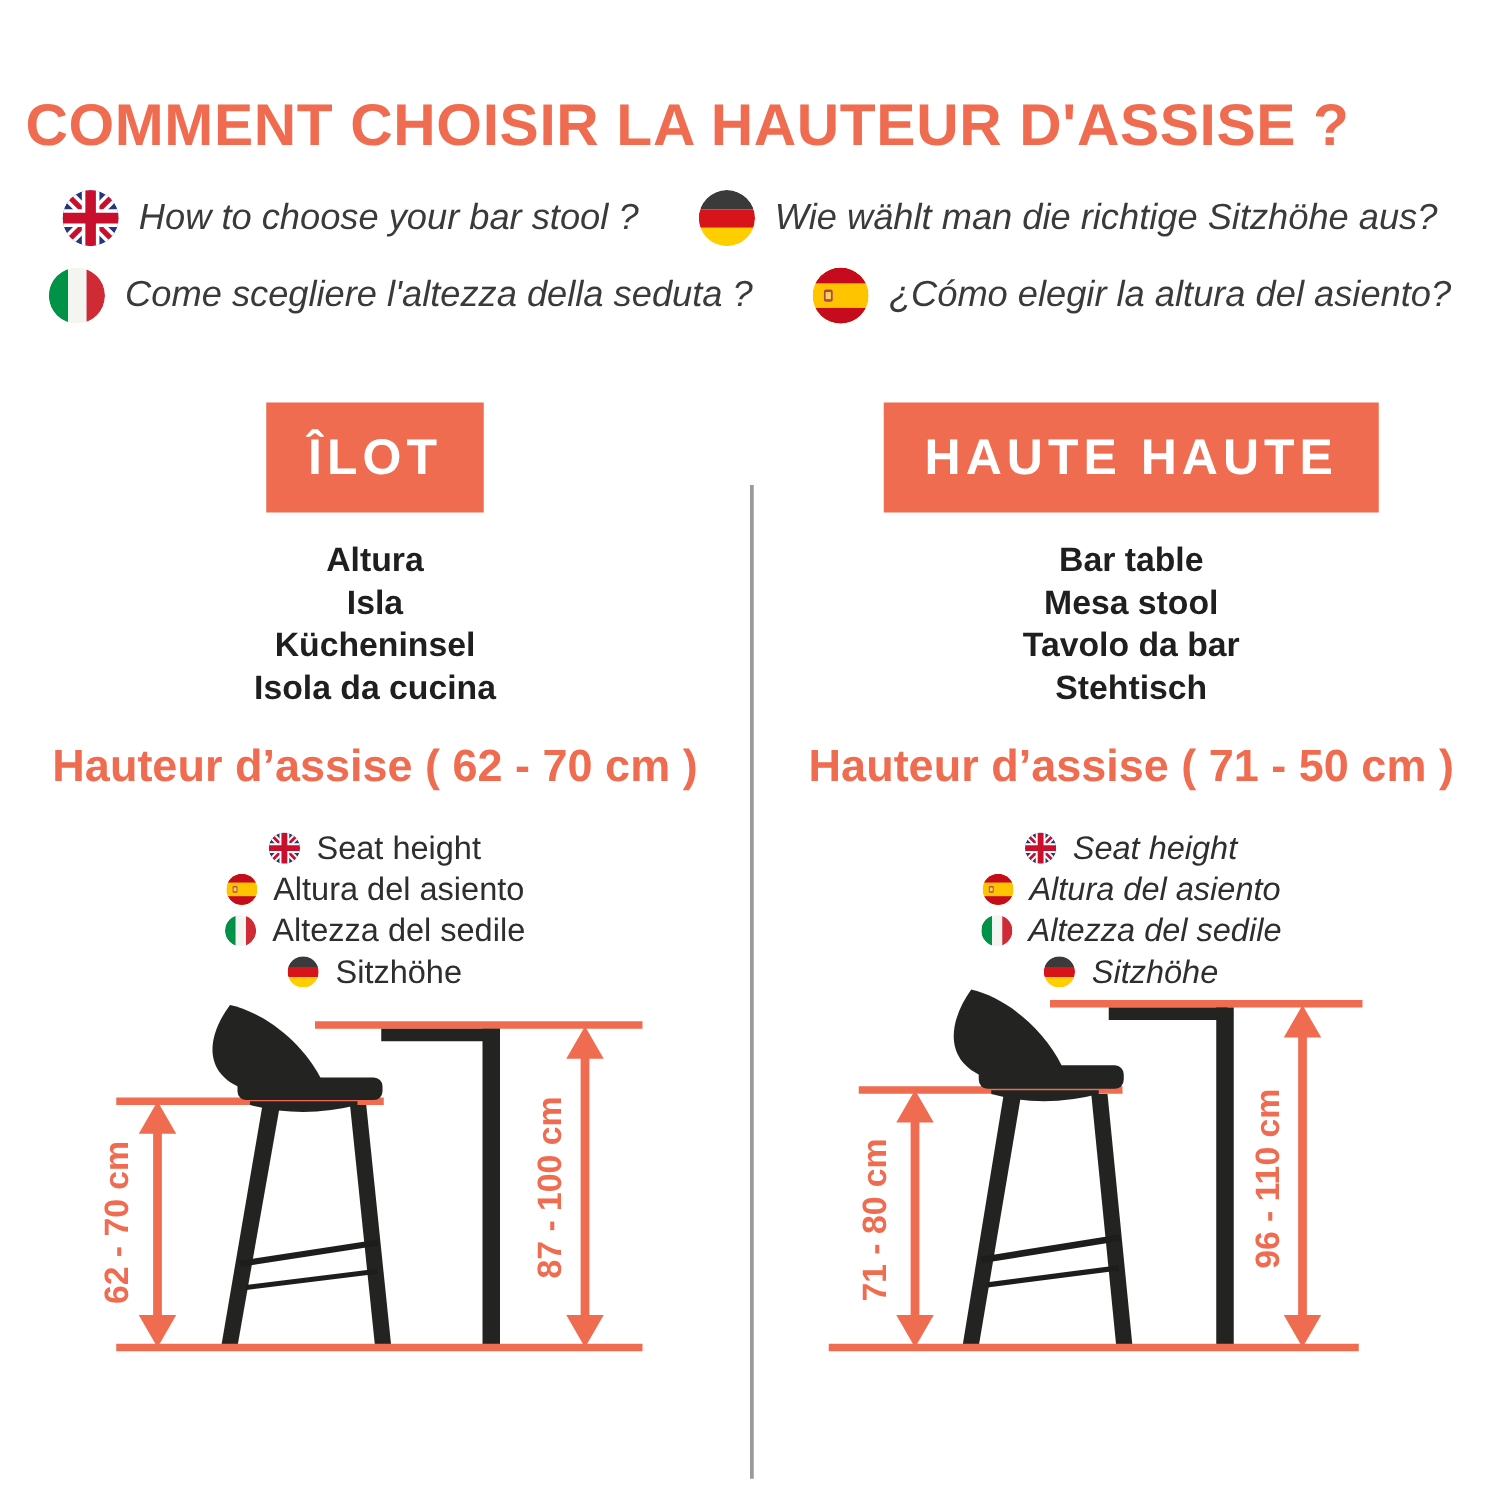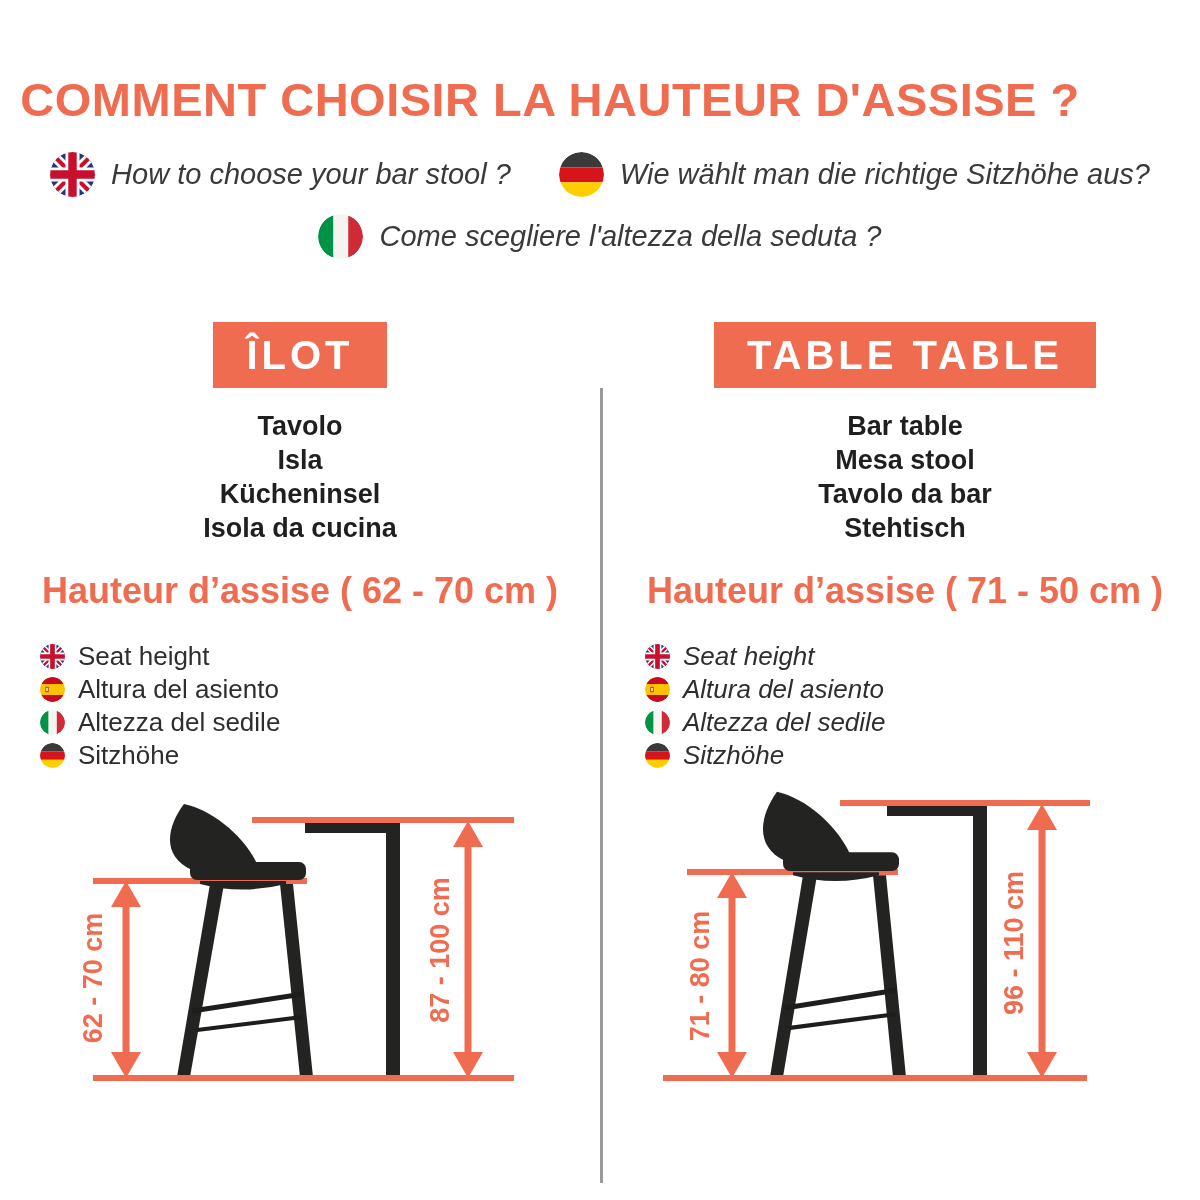--- a/index.html
+++ b/index.html
@@ -18,29 +18,29 @@
   .intro-item{display:flex;align-items:center;gap:16px;}
   .intro-text{
     font-size:29px;font-style:italic;color:#3a3a3a;white-space:nowrap;
   }
   .flag{border-radius:50%;display:block;flex:0 0 auto;}
   .flag-lg{width:45px;height:45px;}
   .flag-sm{width:25px;height:25px;}
   .col{position:absolute;top:322px;width:520px;text-align:center;}
   .banner{
     display:inline-block;background:#EF6C51;color:#ffffff;font-weight:bold;
-    font-size:40px;letter-spacing:4px;line-height:64px;padding:1px 33px;
+    font-size:40px;letter-spacing:4px;line-height:64px;padding:12px 33px;
   }
   .translations{margin-top:21px;font-size:27px;font-weight:bold;color:#1f1f1f;line-height:34px;}
   .seat-heading{
     margin-top:25px;font-size:36px;font-weight:bold;color:#EF6C51;white-space:nowrap;
   }
   .lang-list{margin-top:28px;}
   .lang-line{
-    display:flex;justify-content:flex-start;align-items:center;gap:13px;
+    display:flex;justify-content:center;align-items:center;gap:13px;
     font-size:26px;color:#2e2e2e;line-height:33px;
   }
   .col-right .lang-line{font-style:italic;}
   .divider{position:absolute;left:600px;top:388px;width:3px;height:795px;background:#9a9a9a;}
   .diagram{position:absolute;top:778px;}
   .or{fill:#EF6C51;}
   .orf{fill:#EF6C51;}
   .blk{fill:#232321;}
   .arrow-line{stroke:#EF6C51;stroke-width:7;}
   .stool-stroke{stroke:#1d1d1b;fill:none;}
@@ -123,26 +123,32 @@
     <span class="intro-text">Wie wählt man die richtige Sitzhöhe aus?</span>
   </div>
 </div>
 <div class="intro-row" style="top:214px">
   <div class="intro-item">
     <svg class="flag flag-lg">
         <use href="#flag-it"></use>
       </svg>
     <span class="intro-text">Come scegliere l'altezza della seduta ?</span>
   </div>
+  <div class="intro-item">
+    <svg class="flag flag-lg">
+        <use href="#flag-es"></use>
+      </svg>
+    <span class="intro-text">¿Cómo elegir la altura del asiento?</span>
+  </div>
 </div>
 
 <section class="col col-left" style="left:40px">
   <div class="banner">ÎLOT</div>
   <div class="translations">
-    <div>Tavolo</div>
+    <div>Altura</div>
     <div>Isla</div>
     <div>Kücheninsel</div>
     <div>Isola da cucina</div>
   </div>
   <div class="seat-heading">Hauteur d’assise ( 62 - 70 cm )</div>
   <div class="lang-list">
     <div class="lang-line">
       <svg class="flag flag-sm">
           <use href="#flag-uk"></use>
         </svg>
@@ -163,21 +169,21 @@
     <div class="lang-line">
       <svg class="flag flag-sm">
           <use href="#flag-de"></use>
         </svg>
       <span>Sitzhöhe</span>
     </div>
   </div>
 </section>
 
 <section class="col col-right" style="left:645px">
-  <div class="banner">TABLE TABLE</div>
+  <div class="banner">HAUTE HAUTE</div>
   <div class="translations">
     <div>Bar table</div>
     <div>Mesa stool</div>
     <div>Tavolo da bar</div>
     <div>Stehtisch</div>
   </div>
   <div class="seat-heading">Hauteur d’assise ( 71 - 50 cm )</div>
   <div class="lang-list">
     <div class="lang-line">
       <svg class="flag flag-sm">

